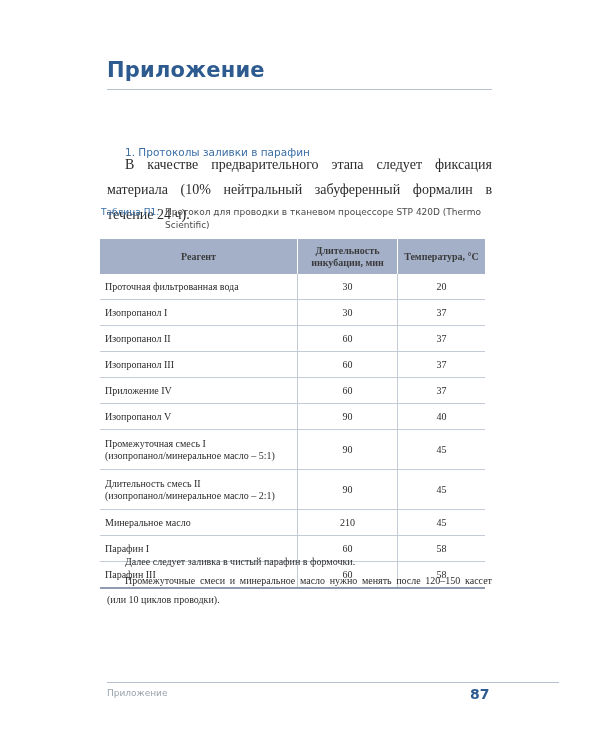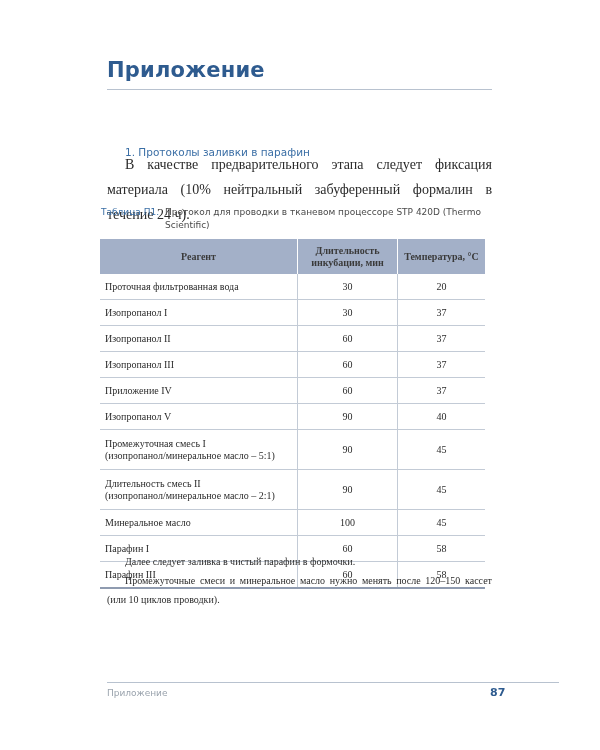--- a/index.html
+++ b/index.html
@@ -53,22 +53,22 @@
   }
   .body-text p { margin: 0; text-indent: 18px; }
   .footer-rule {
     position: absolute; left: 107px; top: 682px; width: 452px; height: 1px; background: #b8c2cf;
   }
   .footer-label {
     position: absolute; left: 107px; top: 688px;
     font-family: "DejaVu Sans", sans-serif; font-size: 9px; color: #9aa3ad;
   }
   .page-number {
-    position: absolute; left: 490px; top: 686px;
-    font-family: "DejaVu Sans", sans-serif; font-weight: bold; font-size: 11px; color: #2e5b8f;
+    position: absolute; left: 470px; top: 686px;
+    font-family: "DejaVu Sans", sans-serif; font-weight: bold; font-size: 14px; color: #2e5b8f;
   }
 </style>
 </head>
 <body>
 
 <div class="chapter-title">Приложение</div>
 <div class="chapter-rule"></div>
 
 <div class="section-heading">1. Протоколы заливки в парафин</div>
 
@@ -131,21 +131,21 @@
     <tr class="tall">
       <td>
         <div>Длительность смесь II</div>
         <div>(изопропанол/минеральное масло – 2:1)</div>
       </td>
       <td class="num">90</td>
       <td class="num">45</td>
     </tr>
     <tr>
       <td>Минеральное масло</td>
-      <td class="num">100</td>
+      <td class="num">210</td>
       <td class="num">45</td>
     </tr>
     <tr>
       <td>Парафин I</td>
       <td class="num">60</td>
       <td class="num">58</td>
     </tr>
     <tr>
       <td>Парафин III</td>
       <td class="num">60</td>

